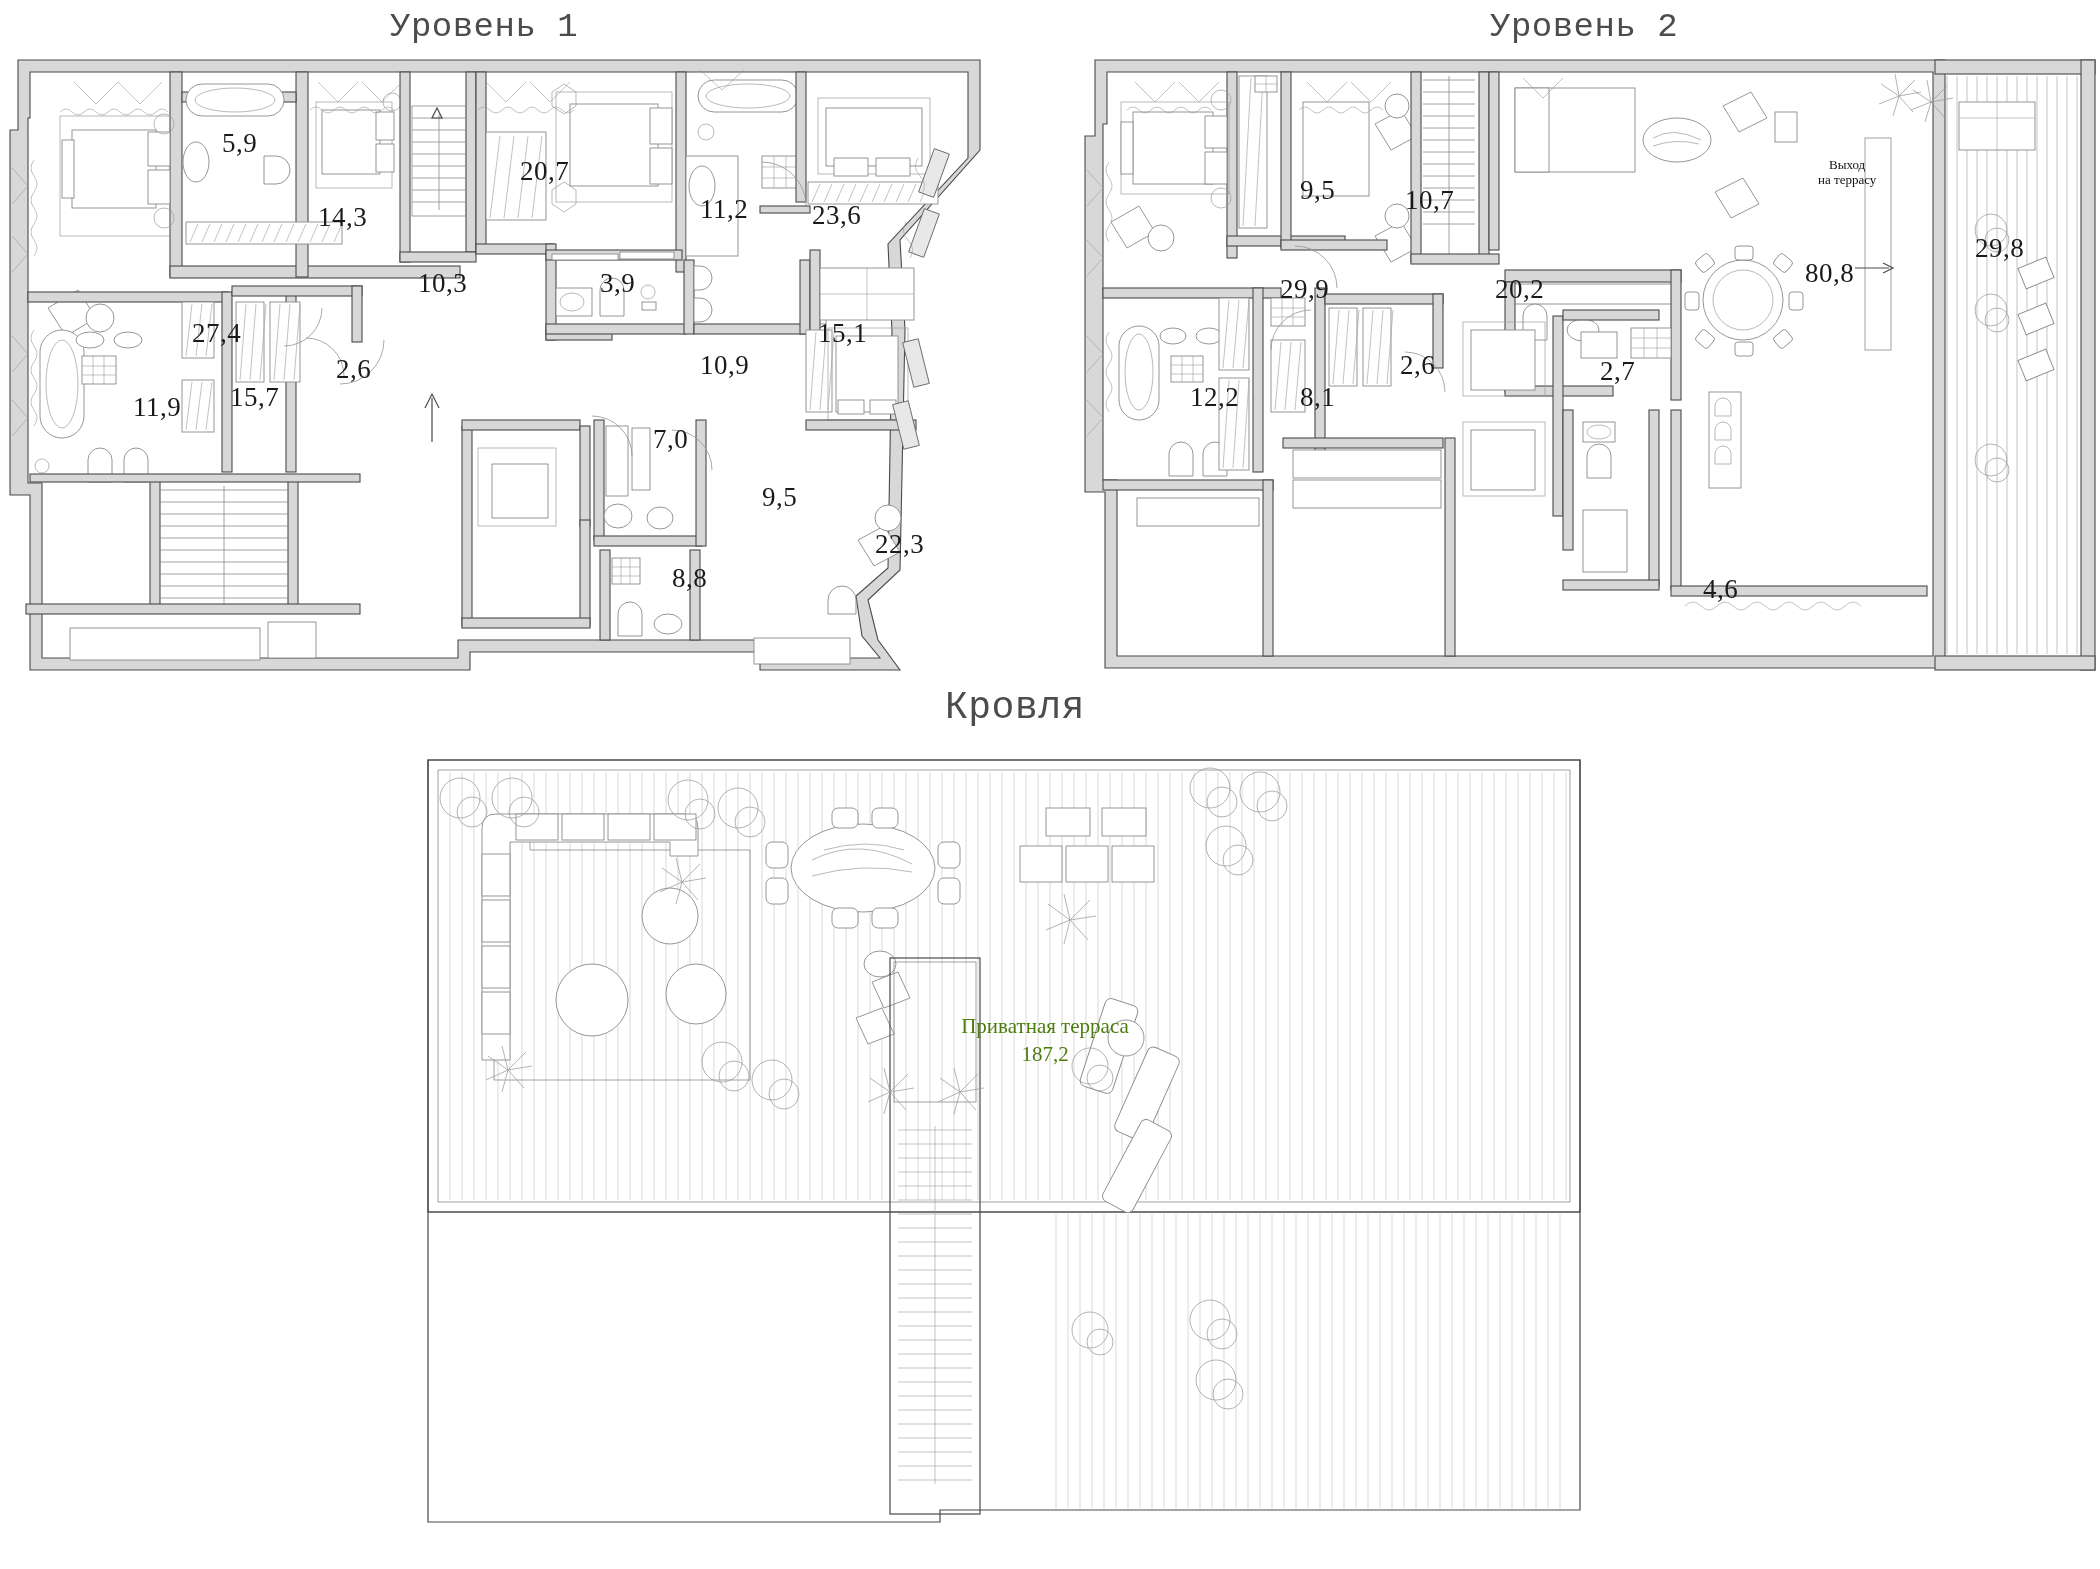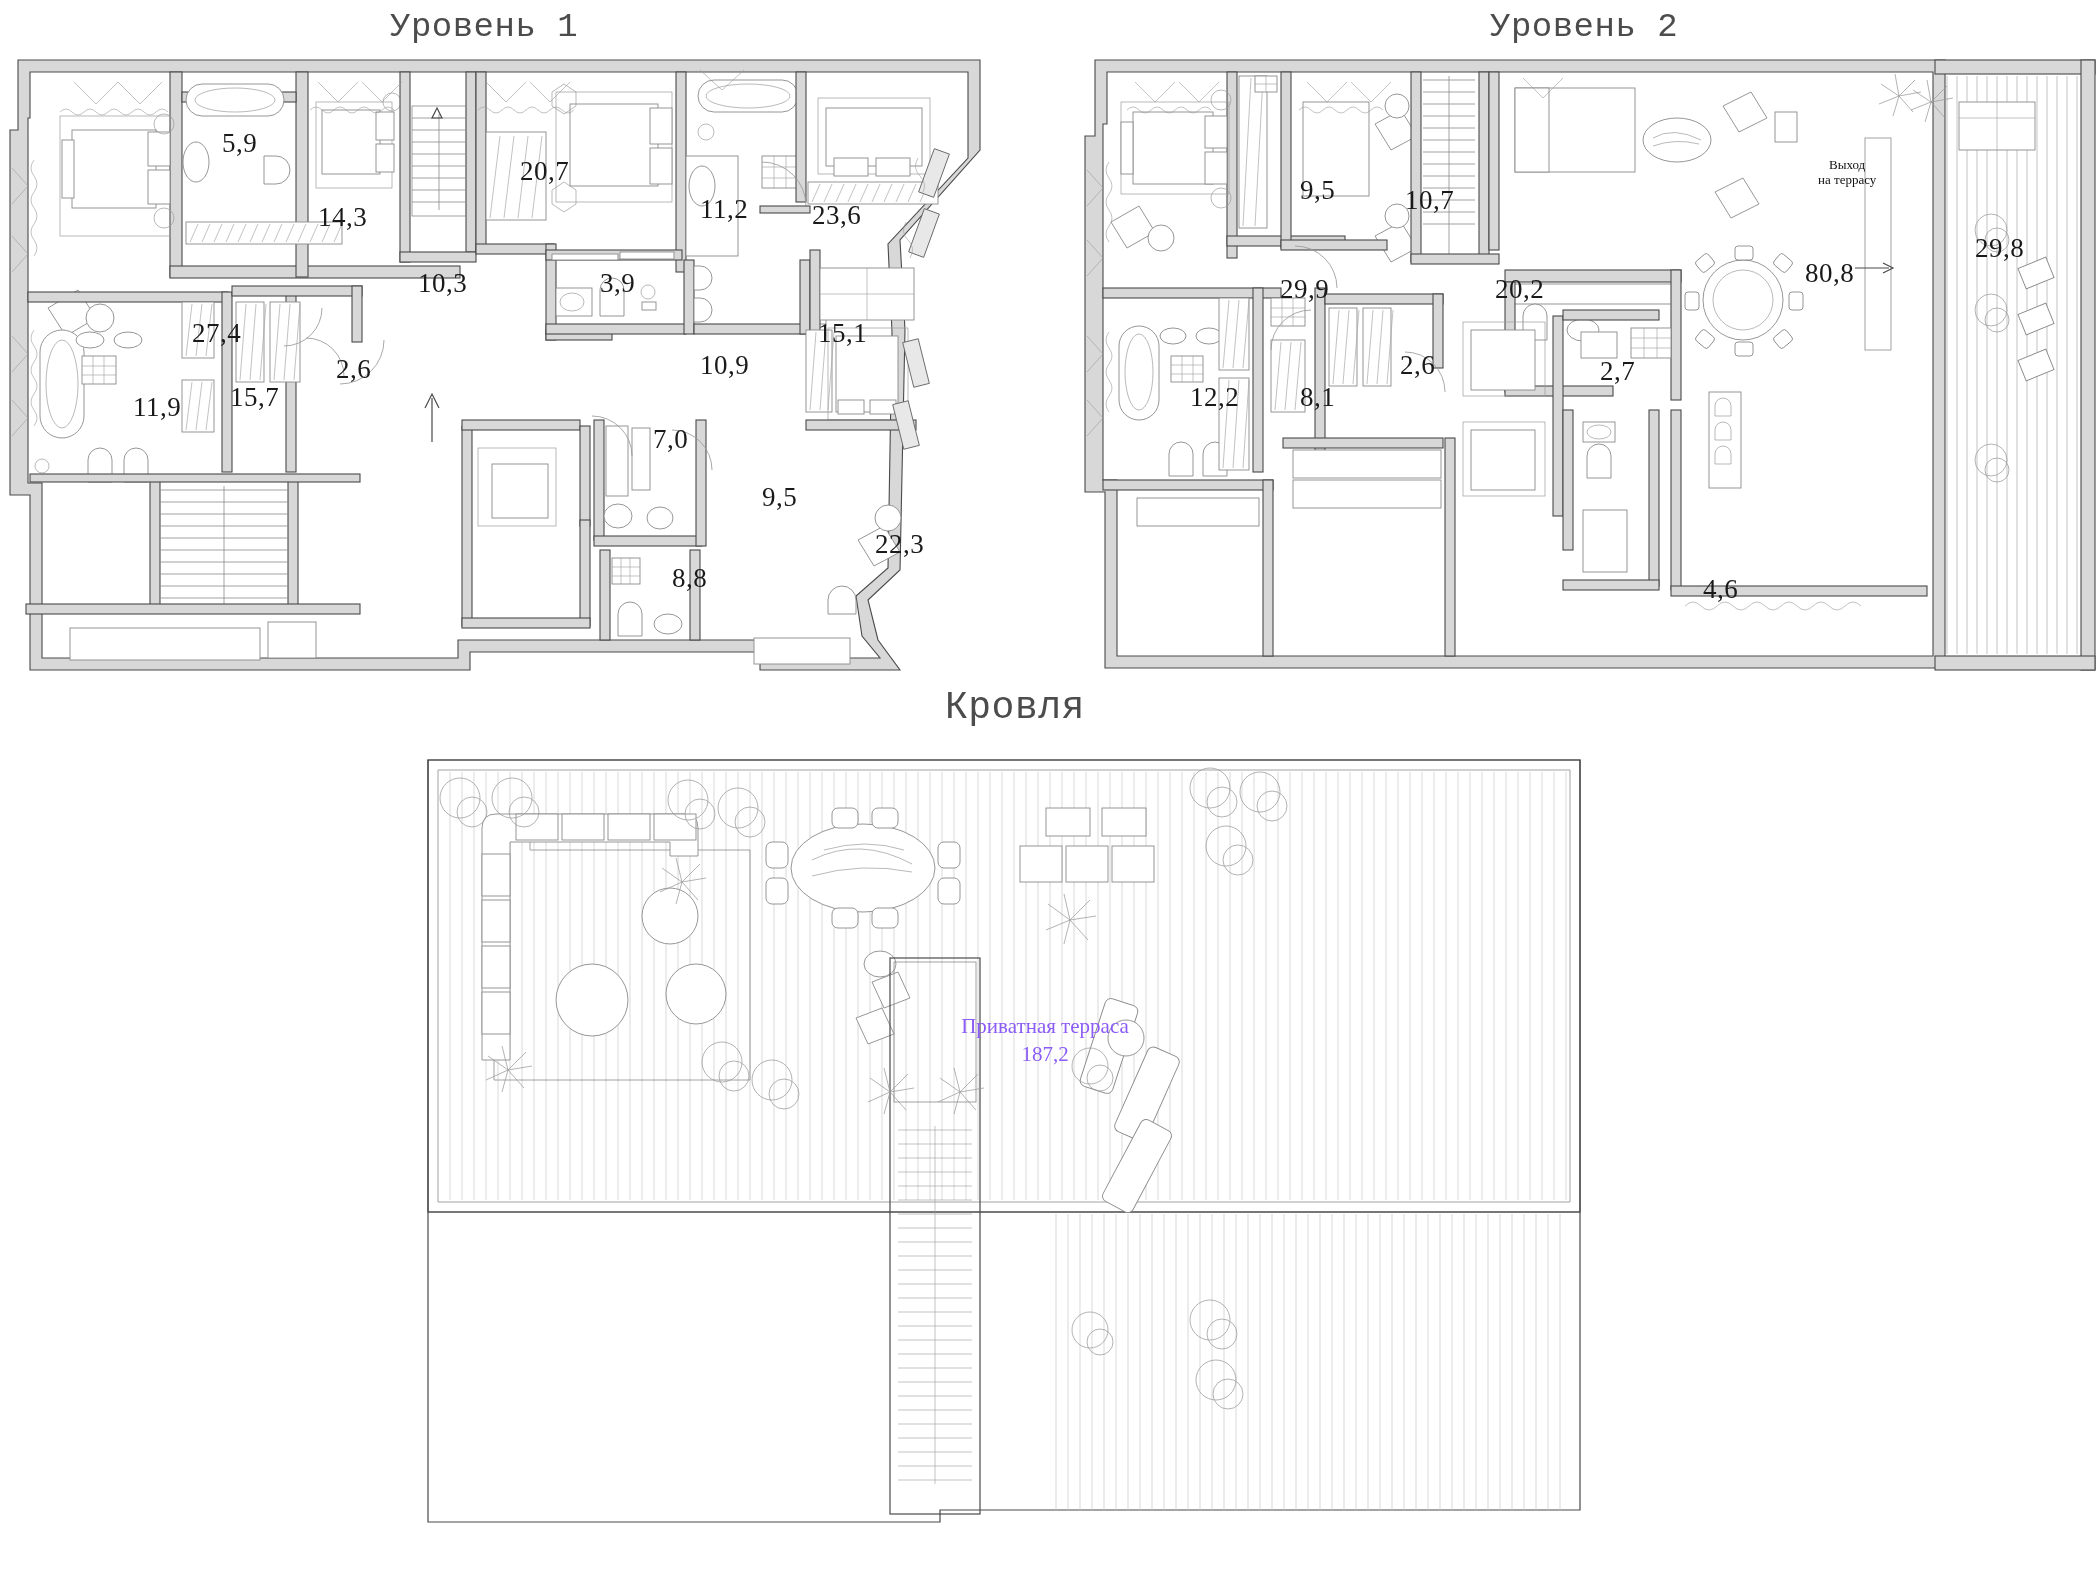--- a/index.html
+++ b/index.html
@@ -1,20 +1,20 @@
 <!DOCTYPE html>
 <html><head>
 <meta charset="utf-8">
 <style>
   html,body{margin:0;padding:0;background:#ffffff;}
   body{width:2100px;height:1569px;position:relative;font-family:"Liberation Serif",serif;overflow:hidden;}
   .plan-title{position:absolute;font-family:Liberation Mono, monospace;font-size:34px;color:#4c4c4c;letter-spacing:.5px;white-space:nowrap;}
   .area{position:absolute;font-family:"Liberation Serif",serif;font-size:27px;color:#1a1a1a;white-space:nowrap;letter-spacing:.5px;}
   .note{position:absolute;font-family:"Liberation Serif",serif;font-size:13px;color:#111;text-align:center;line-height:1.15;white-space:nowrap;}
-  .terr-label{position:absolute;font-family:"Liberation Serif",serif;font-size:21px;color:#8b5cf6;text-align:center;line-height:1.35;white-space:nowrap;}
+  .terr-label{position:absolute;font-family:"Liberation Serif",serif;font-size:21px;color:#4d7c0f;text-align:center;line-height:1.35;white-space:nowrap;}
   svg{position:absolute;top:0;left:0;overflow:visible;}
   .w{fill:#d8d8d8;stroke:#4a4a4a;stroke-width:1.1;}
   .wl{fill:none;stroke:#4a4a4a;stroke-width:1.2;}
   .thin{fill:none;stroke:#8a8a8a;stroke-width:.8;}
   .thin2{fill:none;stroke:#9a9a9a;stroke-width:.6;}
   .furn{fill:#ffffff;stroke:#8a8a8a;stroke-width:.9;}
   .furn2{fill:none;stroke:#9b9b9b;stroke-width:.7;}
   .deck{fill:none;stroke:#b4b4b4;stroke-width:.8;}
   .deck2{fill:none;stroke:#c9c9c9;stroke-width:.7;}
   .plant{fill:none;stroke:#9a9a9a;stroke-width:.75;}

